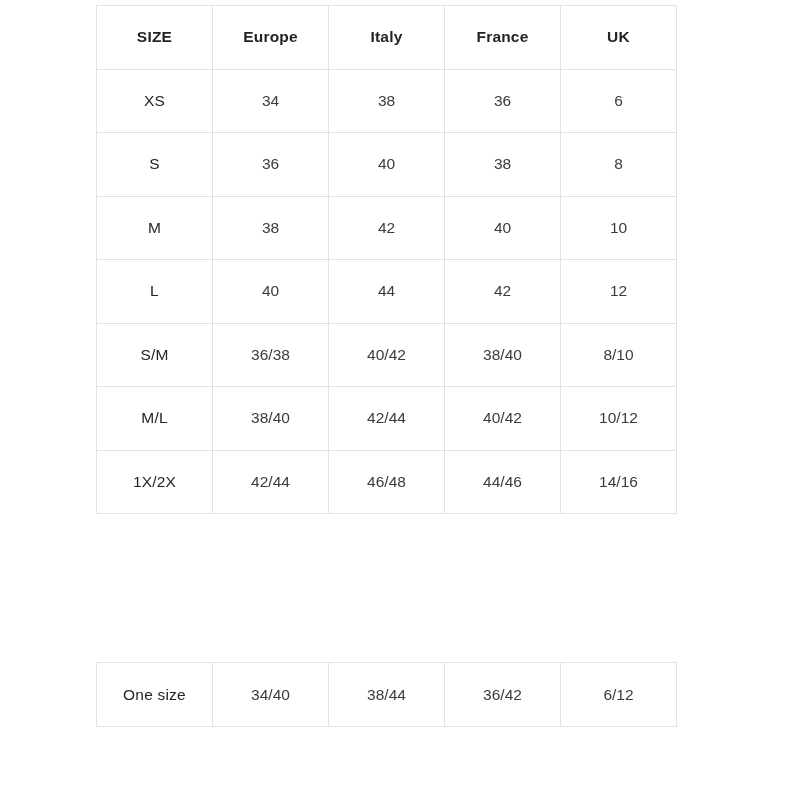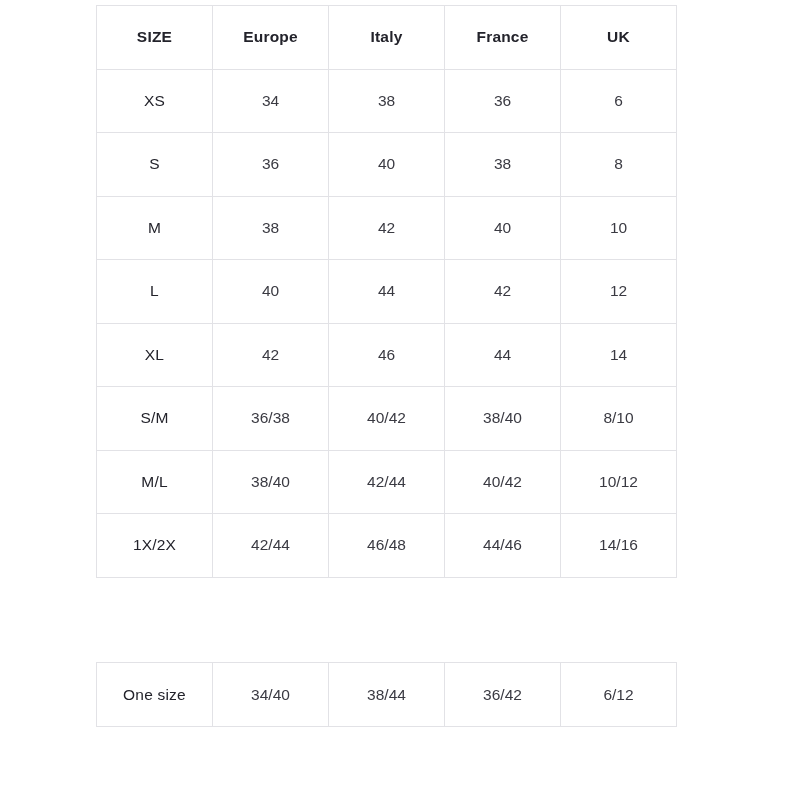--- a/index.html
+++ b/index.html
@@ -120,27 +120,20 @@
         <td class="value">10</td>
       </tr>
       <tr>
         <td class="label">L</td>
         <td class="value">40</td>
         <td class="value">44</td>
         <td class="value">42</td>
         <td class="value">12</td>
       </tr>
       <tr>
-        <td class="label">XL</td>
-        <td class="value">42</td>
-        <td class="value">46</td>
-        <td class="value">44</td>
-        <td class="value">14</td>
-      </tr>
-      <tr>
         <td class="label">S/M</td>
         <td class="value">36/38</td>
         <td class="value">40/42</td>
         <td class="value">38/40</td>
         <td class="value">8/10</td>
       </tr>
       <tr>
         <td class="label">M/L</td>
         <td class="value">38/40</td>
         <td class="value">42/44</td>

